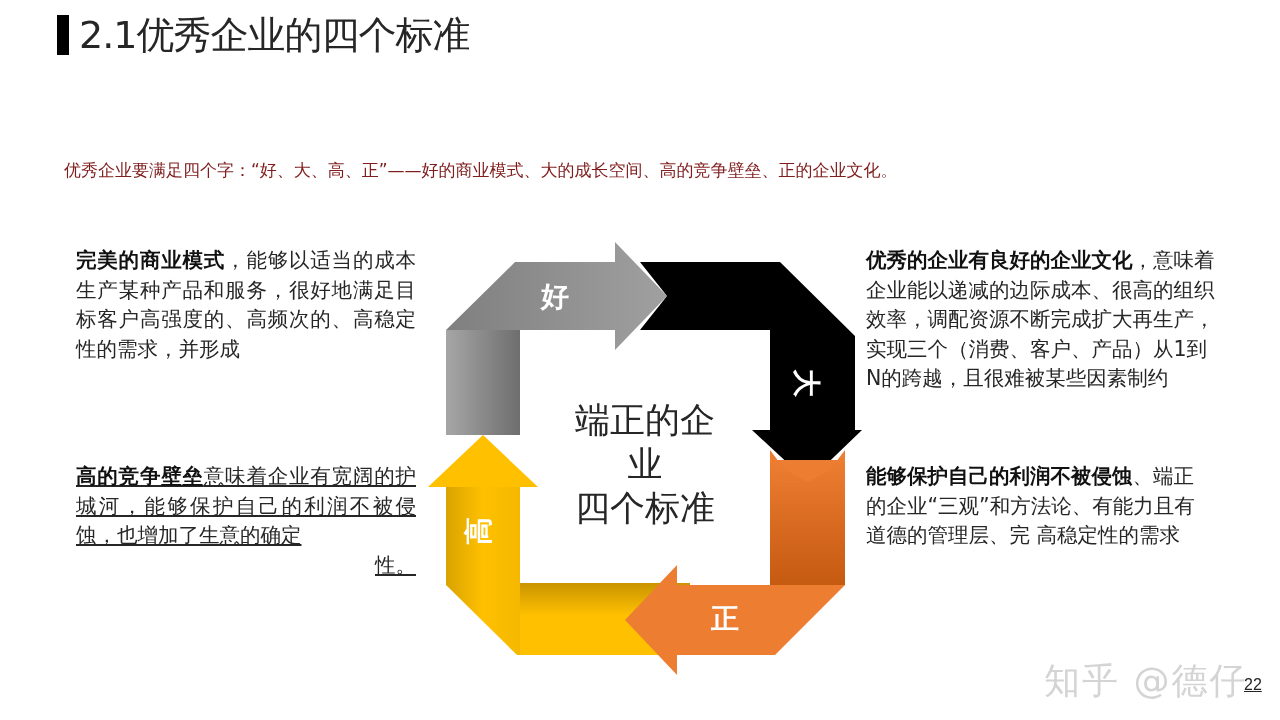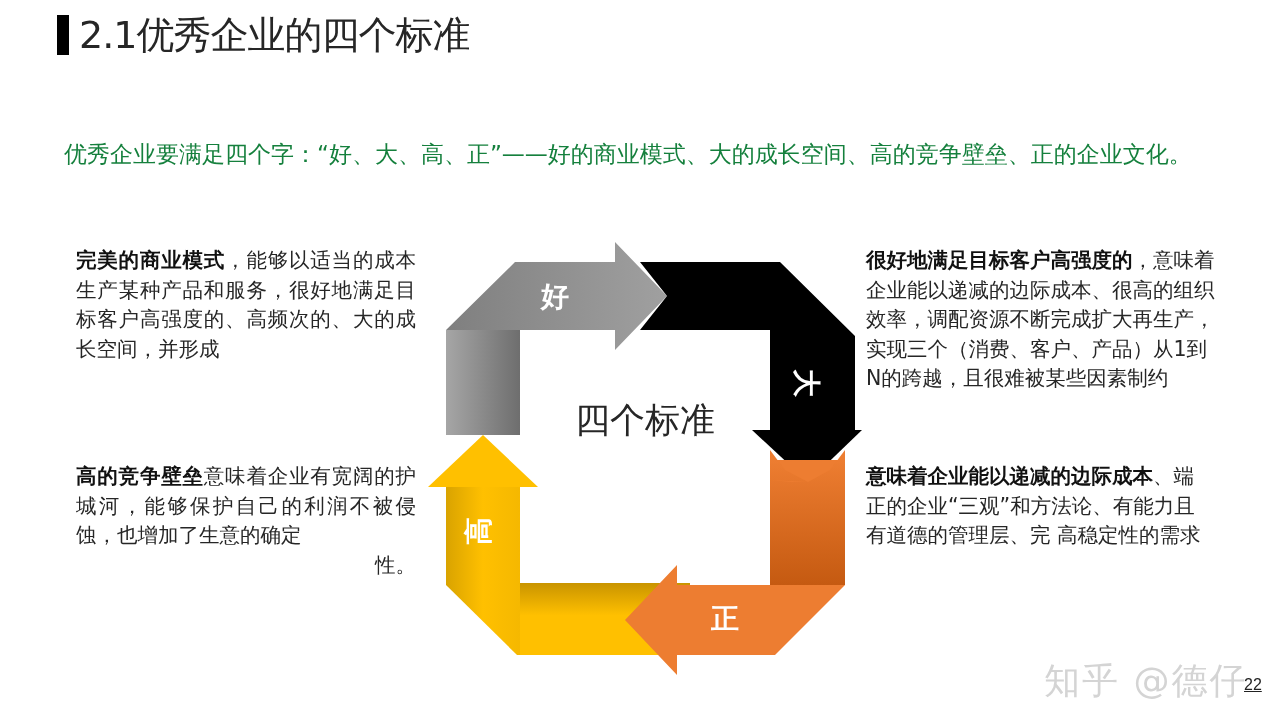--- a/index.html
+++ b/index.html
@@ -5,25 +5,25 @@
   html, body { margin:0; padding:0; }
   body {
     width:1280px; height:720px; position:relative; overflow:hidden;
     background:#ffffff;
     font-family:"DejaVu Sans","Liberation Sans",sans-serif;
     color:#262626;
   }
   .title-wrap { position:absolute; left:26px; top:10px; height:50px; display:flex; align-items:center;padding-left:31px; }
   .title-bar { width:12px; height:40px; background:#000; margin-right:10px; }
   .title { font-size:38px; color:#262626; letter-spacing:-1px; white-space:nowrap; }
-  .intro { position:absolute; left:64px; top:140px; width:1130px; font-size:23px; line-height:28px; color:#15803d; }
+  .intro { position:absolute; left:64px; top:156px; width:1130px; font-size:17px; line-height:28px; color:#7f1d1d; }
   .block { position:absolute; font-size:20.5px; line-height:29.5px; color:#262626; }
   .block b { font-weight:bold; color:#111; }
   .tl { left:76px; top:246px; width:340px; text-align:justify; }
-  .bl { left:76px; top:462px; width:340px; text-align:justify; }
+  .bl { left:76px; top:462px; width:340px; text-align:justify;text-decoration:underline; }
   .tr { left:866px; top:246px; width:355px; }
   .br { left:866px; top:462px; width:345px; }
   .last-right { display:block; text-align:right; }
   .diagram { position:absolute; left:0; top:0; width:1280px; height:720px; }
   .center-label { position:absolute; left:560px; top:398px; width:170px; text-align:center; font-size:35px; line-height:44px; color:#262626; }
   .arrow-char { position:absolute; font-size:28px; font-weight:bold; color:#fff; }
   .c-hao { left:541px; top:278px; }
   .c-da { left:792px; top:364px; transform:rotate(90deg); }
   .c-zheng { left:711px; top:600px; }
   .c-gao { left:465px; top:512px; transform:rotate(-90deg); }
@@ -89,34 +89,35 @@
     <polygon points="845,585 775,655 677,655 677,675 625,620 677,565 677,585" fill="#ed7d31"></polygon>
   </g>
 </svg>
 
 <div class="arrow-char c-hao">好</div>
 <div class="arrow-char c-da">大</div>
 <div class="arrow-char c-zheng">正</div>
 <div class="arrow-char c-gao">高</div>
 
 <div class="center-label">
+  <div>端正的企业</div>
   <div>四个标准</div>
 </div>
 
 <div class="block tl">
-  <b>完美的商业模式</b><span>，能够以适当的成本生产某种产品和服务，很好地满足目标客户高强度的、高频次的、大的成长空间，并形成</span>
+  <b>完美的商业模式</b><span>，能够以适当的成本生产某种产品和服务，很好地满足目标客户高强度的、高频次的、高稳定性的需求，并形成</span>
 </div>
 
 <div class="block bl">
   <b>高的竞争壁垒</b><span>意味着企业有宽阔的护城河，能够保护自己的利润不被侵蚀，也增加了生意的确定</span>
   <span class="last-right">性。</span>
 </div>
 
 <div class="block tr">
-  <b>很好地满足目标客户高强度的</b><span>，意味着企业能以递减的边际成本、很高的组织效率，调配资源不断完成扩大再生产，实现三个（消费、客户、产品）从1到N的跨越，且很难被某些因素制约</span>
+  <b>优秀的企业有良好的企业文化</b><span>，意味着企业能以递减的边际成本、很高的组织效率，调配资源不断完成扩大再生产，实现三个（消费、客户、产品）从1到N的跨越，且很难被某些因素制约</span>
 </div>
 
 <div class="block br">
-  <b>意味着企业能以递减的边际成本</b><span>、端正的企业“三观”和方法论、有能力且有道德的管理层、完 高稳定性的需求</span>
+  <b>能够保护自己的利润不被侵蚀</b><span>、端正的企业“三观”和方法论、有能力且有道德的管理层、完 高稳定性的需求</span>
 </div>
 
 <div class="watermark">知乎 @德仔</div>
 <div class="page-num">22</div>
 
 </body></html>

